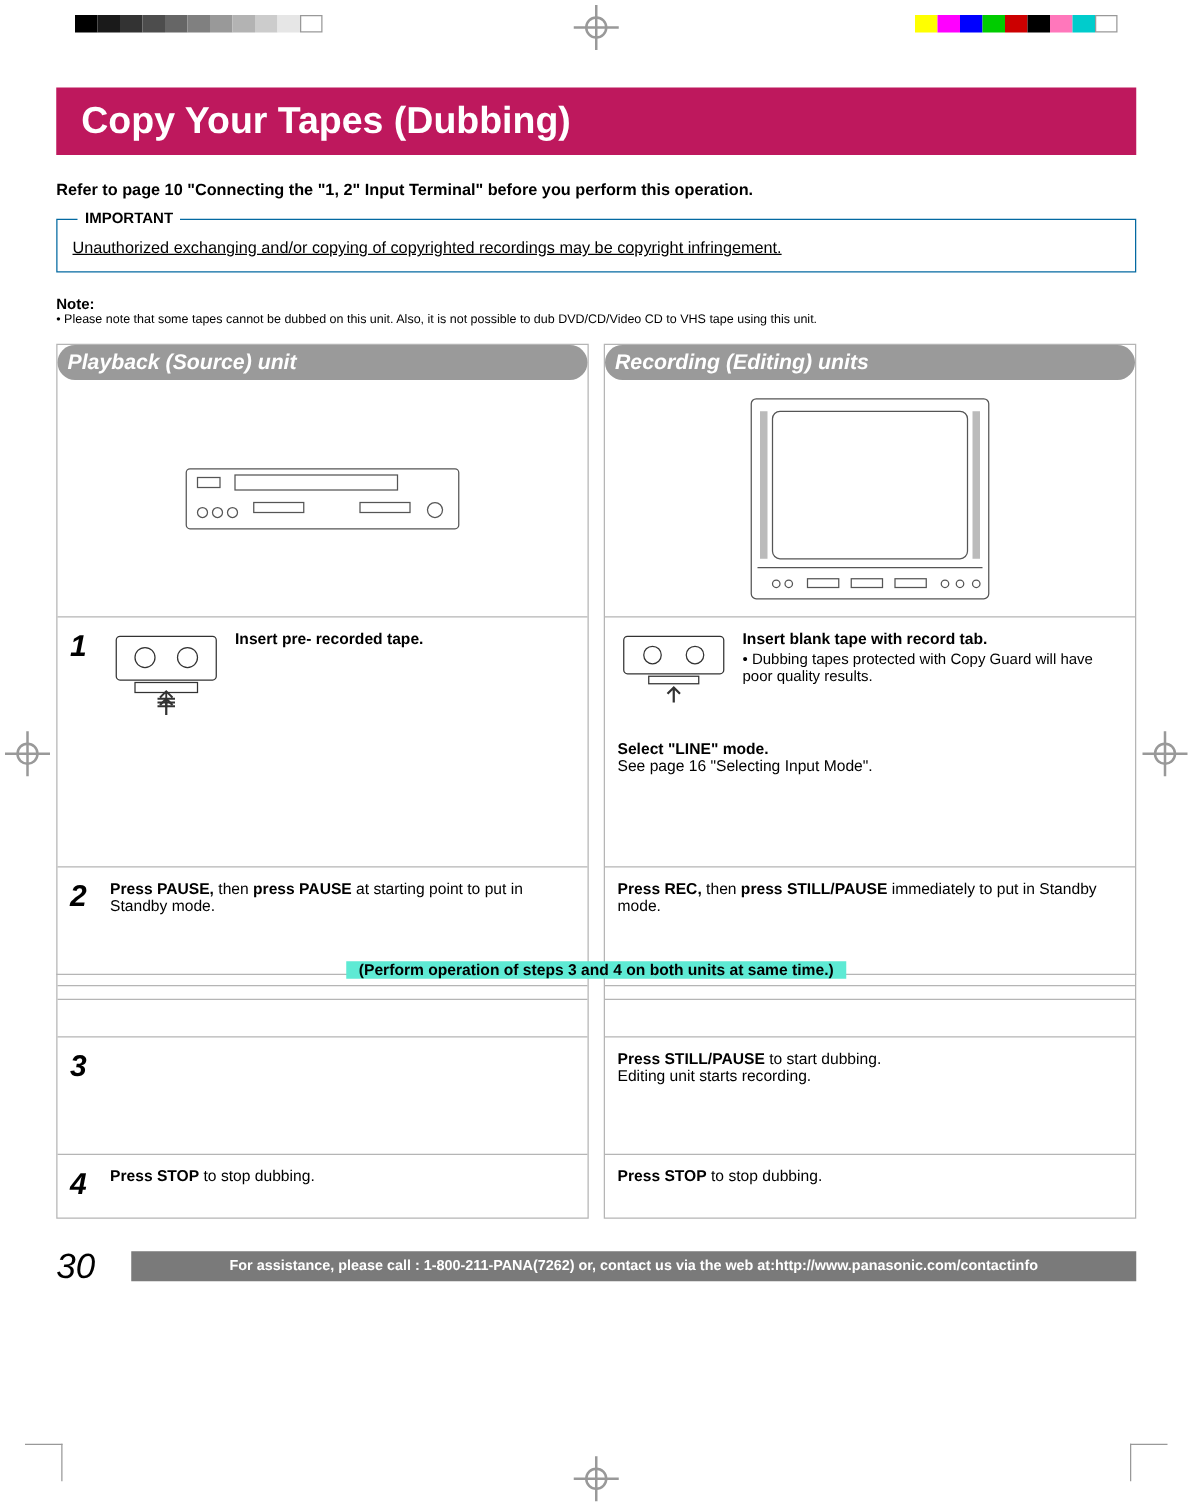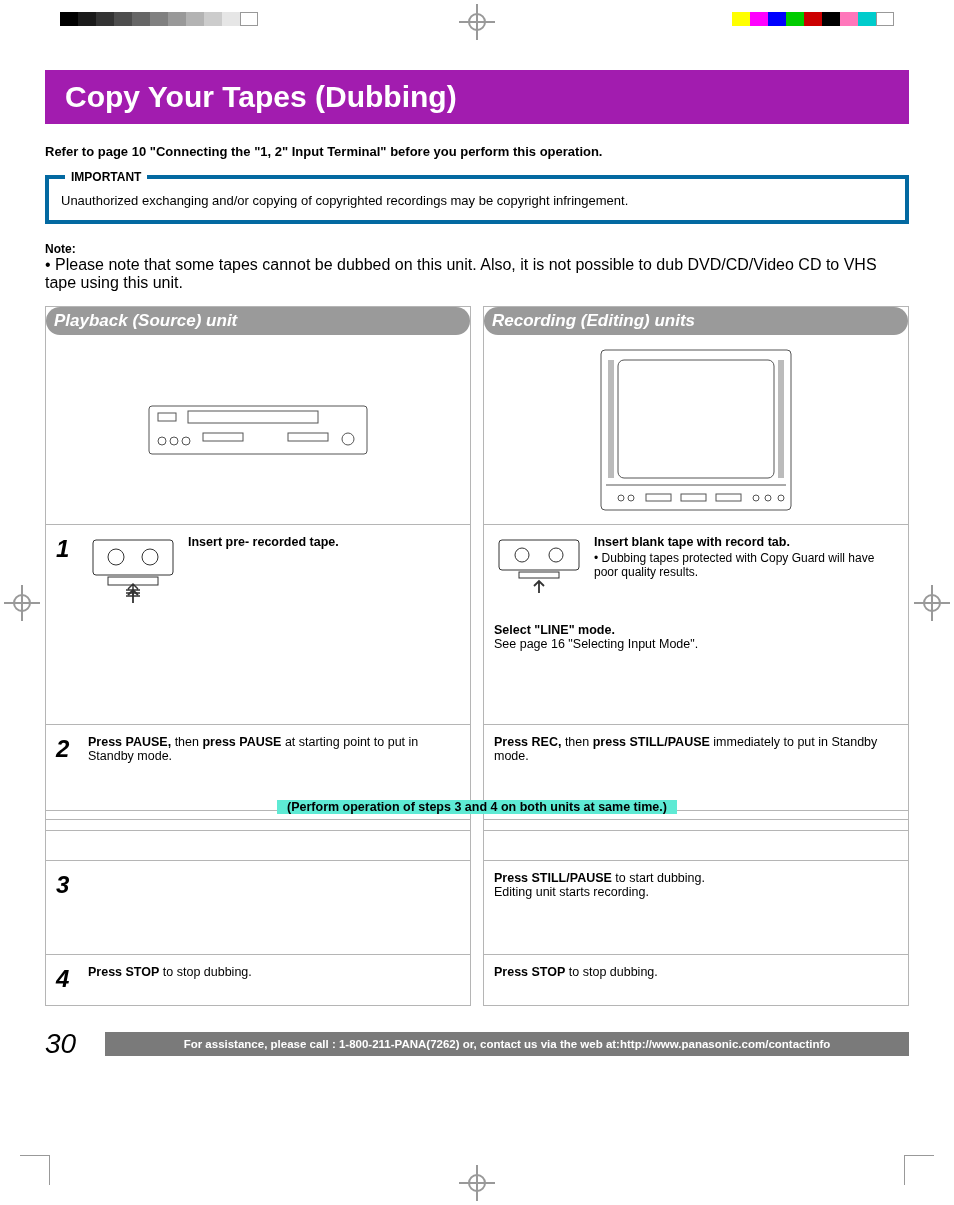--- a/index.html
+++ b/index.html
@@ -29,45 +29,46 @@
   .reg-cross::before { left:17px; top:0; width:2px; height:36px; }
   .reg-cross::after  { top:17px; left:0; height:2px; width:36px; }
   .reg-cross .circ { position:absolute; left:9px; top:9px; width:18px; height:18px; border:2px solid #999; border-radius:50%; }
   .corner-mark { position:absolute; width:30px; height:30px; }
   .corner-mark.bl { bottom:20px; left:20px; border-right:1px solid #999; border-top:1px solid #999;}
   .corner-mark.br { bottom:20px; right:20px; border-left:1px solid #999; border-top:1px solid #999;}
 
   .content { margin-top: 55px; }
 
   .title-bar {
-    background: #a21caf;
+    background: #be185d;
     color: #fff;
     font-size: 30px;
     font-weight: bold;
     padding: 10px 20px;
     margin-bottom: 20px;
   }
   .intro-bold { font-weight:bold; font-size:13px; margin: 8px 0 16px 0; }
   .important-box {
-    border: 4px solid #0369a1;
+    border: 1px solid #0369a1;
     position: relative;
     padding: 14px 12px 12px 12px;
     font-size: 13px;
     margin-bottom: 18px;
+    text-decoration: underline;
   }
   .important-box .legend {
     position: absolute;
     top: -9px; left: 16px;
     background: #fff;
     padding: 0 6px;
     font-weight: bold;
     font-size: 12px;
   }
   .note-head { font-weight:bold; font-size:12px; }
-  .note-body { font-size:16px; margin-bottom: 14px; }
+  .note-body { font-size:10px; margin-bottom: 14px; }
 
   .cols { display:flex; gap:12px; }
   .col { flex:1; border:1px solid #b5b5b5; }
   .col-head {
     background:#9a9a9a; color:#fff; font-weight:bold;
     font-size:17px; font-style:italic; padding:4px 8px;border-radius:14px;
   }
   .row { border-bottom:1px solid #b5b5b5; padding:10px 10px; min-height:40px; font-size:12.5px; }
   .row:last-child { border-bottom:none; }
   .img-row { height:190px; display:flex; align-items:center; justify-content:center; }

